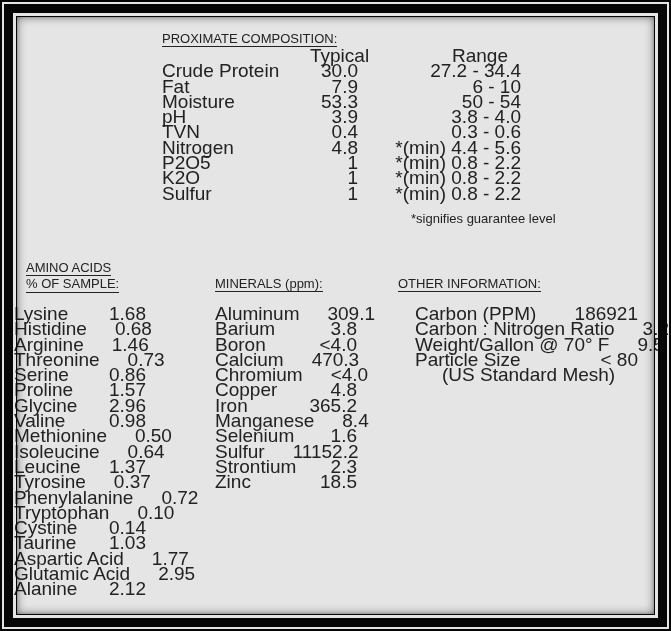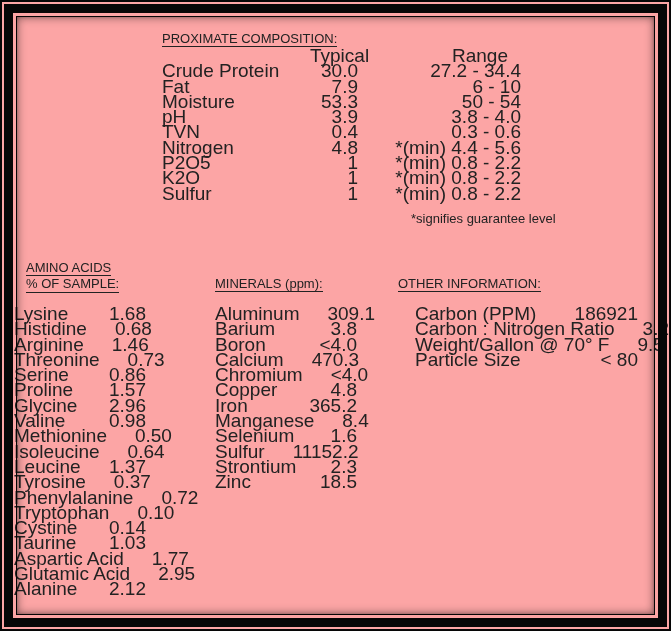--- a/index.html
+++ b/index.html
@@ -2,21 +2,21 @@
 <html><head>
 <meta charset="utf-8">
 <style>
   html,body{margin:0;padding:0;background:#ffffff;}
   body{
     width:671px;height:631px;
     font-family:"Liberation Sans", sans-serif;
     color:#222222;
     -webkit-font-smoothing:antialiased;
   }
-  .page{position:relative;width:671px;height:631px;background:#fca5a5;overflow:hidden;}
+  .page{position:relative;width:671px;height:631px;background:#e5e5e5;overflow:hidden;}
 
   
   .f-outer{position:absolute;inset:0;border:2px solid #060606;pointer-events:none;z-index:5;}
   .f-band{position:absolute;inset:4px;border:9px solid #060606;pointer-events:none;z-index:5;}
   .f-inner{
     position:absolute;inset:16px;border:1px solid #060606;
     box-shadow:inset 0 0 10px rgba(0,0,0,0.50), inset 0 0 3px rgba(0,0,0,0.25);
     pointer-events:none;z-index:5;
   }
 
@@ -269,15 +269,18 @@
         <span class="val">3.29 : 1</span>
       </div>
       <div class="row list-row">
         <span class="name">Weight/Gallon @ 70° F</span>
         <span class="val">9.5 lbs</span>
       </div>
       <div class="row list-row">
         <span class="name">Particle Size</span>
         <span class="val">&lt; 80</span>
       </div>
+    <div class="row oi-note">
+      <span>(US Standard Mesh)</span>
+    </div>
   </div>
 
 </div>
 
 </body></html>

